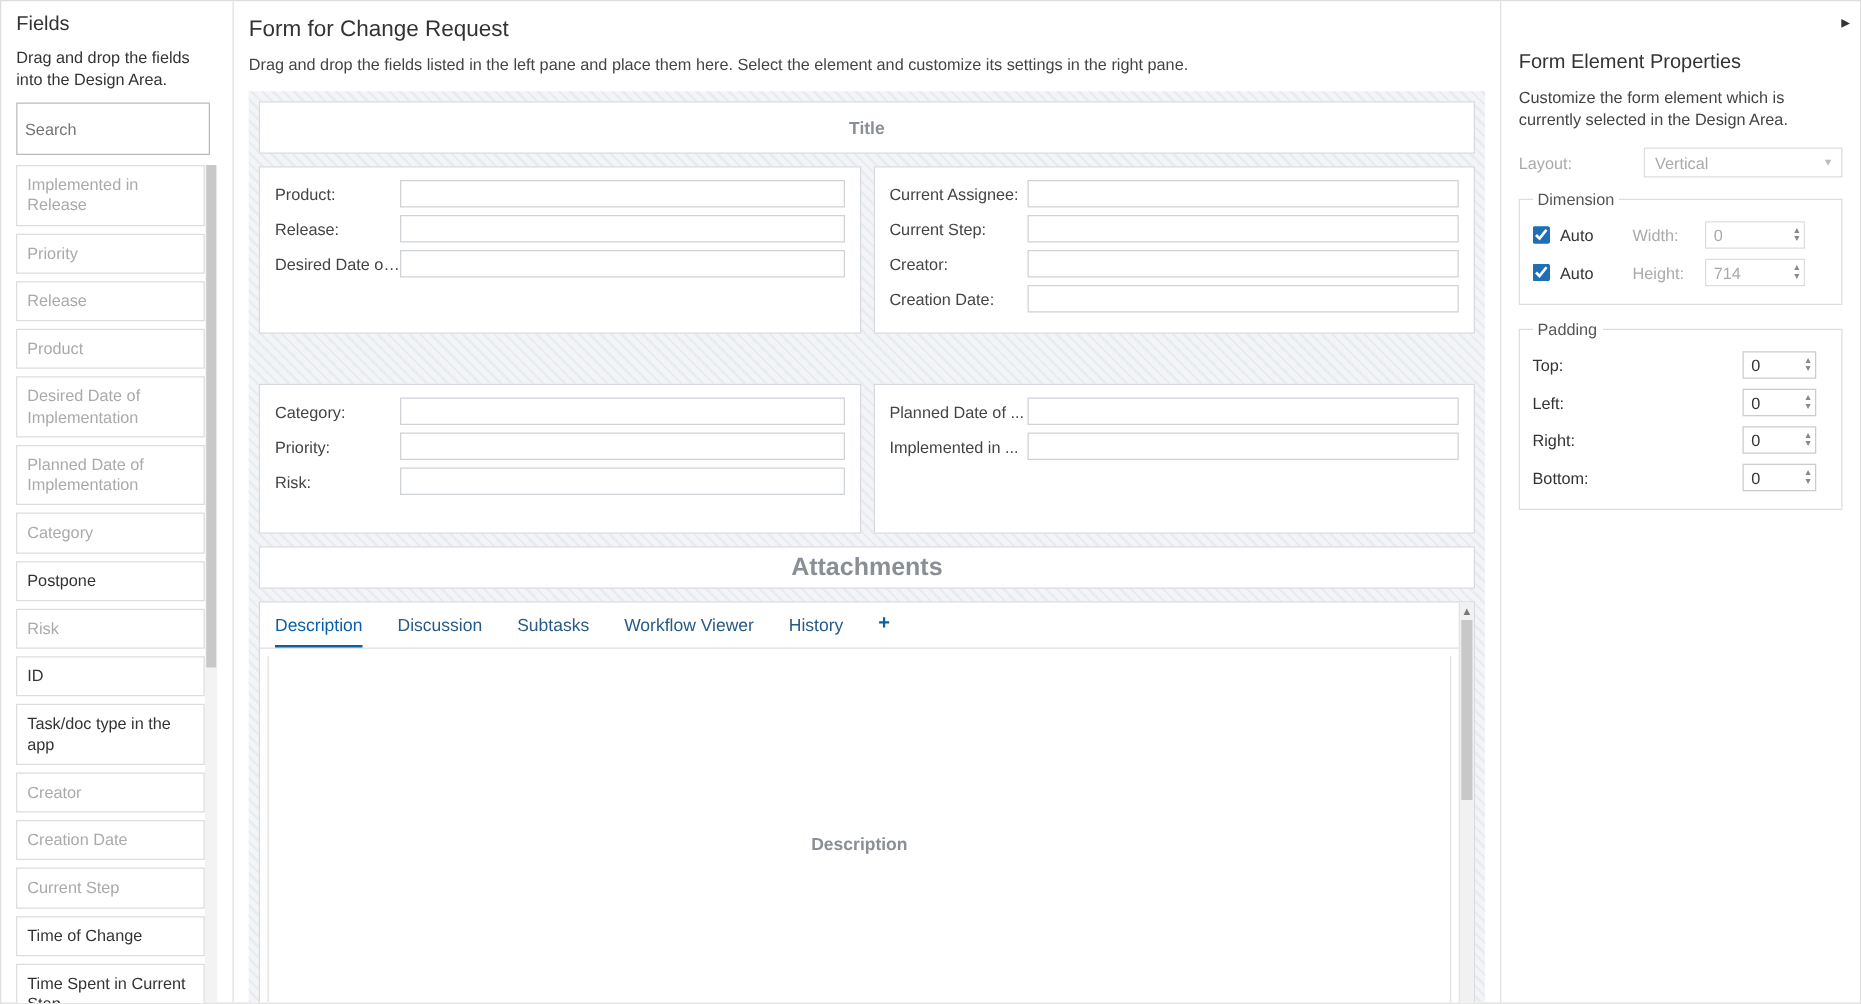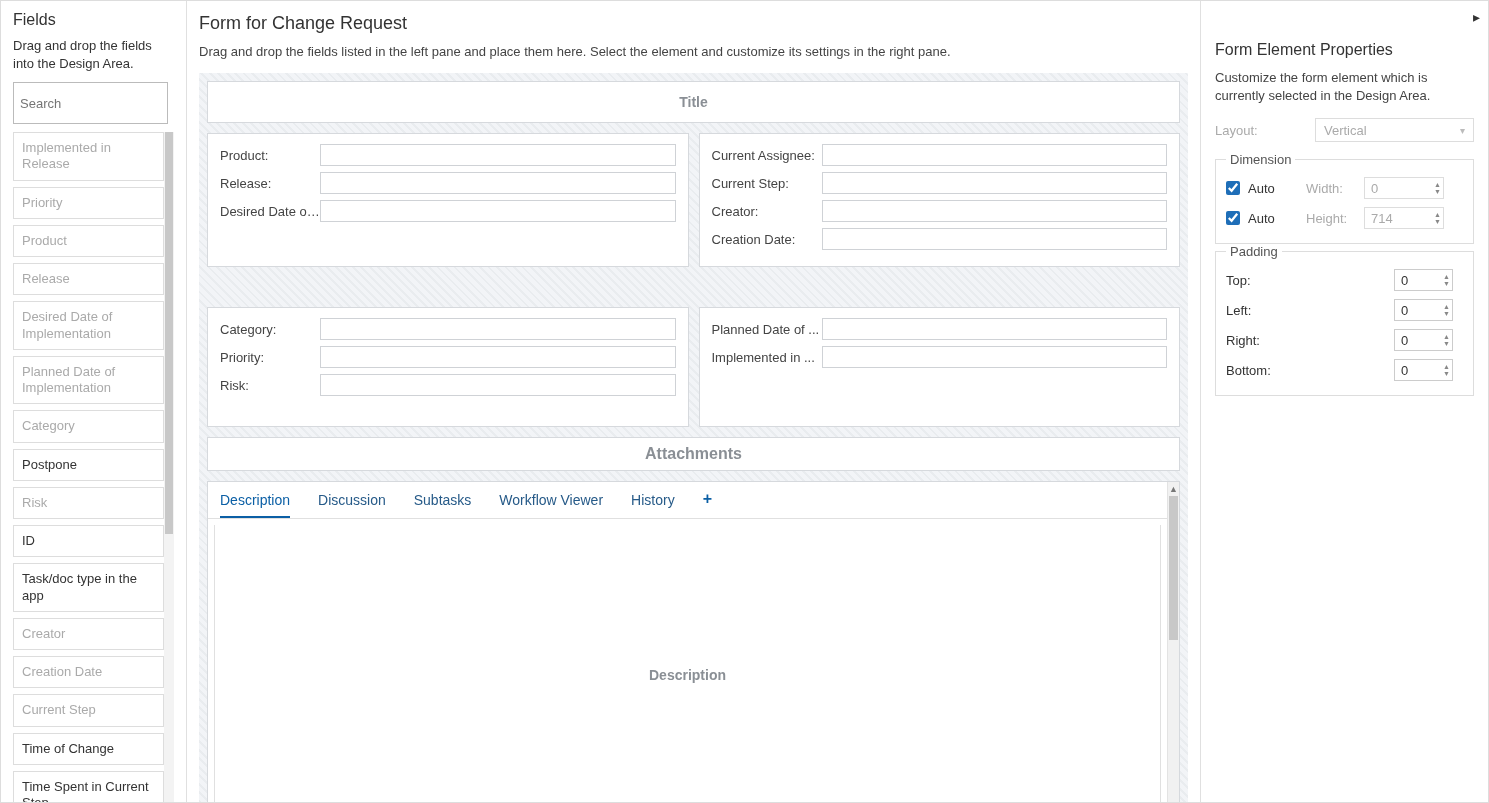--- a/index.html
+++ b/index.html
@@ -97,21 +97,21 @@
 .form-row label {
   width: 100px; font-size:13px; color:#444;
   white-space: nowrap; overflow:hidden; text-overflow:ellipsis;
   flex-shrink:0;
 }
 .form-row .fld {
   flex:1; height:22px; border:1px solid #cfd2d6; background:#fff;
 }
 .attachments-card {
   height:34px; display:flex; align-items:center; justify-content:center;
-  color:#8a8f95; font-weight:600; font-size:16px;
+  color:#8a8f95; font-weight:600; font-size:20px;
 }
 .tabs-card {
   background:#fff; border:1px solid #d6d9dd;
   display:flex; flex-direction:column;
   position:relative;
 }
 .tabs-wrap { display:flex; }
 .tabs {
   display:flex; gap:28px; padding: 10px 12px 0 12px;
   border-bottom: 1px solid #e0e0e0;
@@ -152,21 +152,21 @@
 .right-pane .hint { font-size:13px; color:#444; line-height:1.35; margin-bottom:14px; }
 .layout-row { display:flex; align-items:center; margin-bottom:10px; }
 .layout-row label { color:#aaa; font-size:13px; width:100px; }
 .select-disabled {
   flex:1; border:1px solid #ddd; height:24px; display:flex; align-items:center;
   padding:0 8px; color:#aaa; font-size:13px; background:#fff;
   justify-content:space-between;
 }
 .select-disabled .chev { font-size:10px; color:#bbb; }
 fieldset {
-  border:1px solid #ddd; padding:10px 20px 6px 10px; 
+  border:1px solid #ddd; padding:10px 20px 6px 10px; margin-bottom:12px;
 }
 fieldset legend { font-size:13px; color:#555; padding:0 4px; }
 .dim-row { display:flex; align-items:center; margin-bottom:8px; gap:8px; }
 .dim-row input[type=checkbox] { accent-color:#1e6eb8; width:14px; height:14px; }
 .dim-row .auto { color:#333; font-size:13px; width:50px; }
 .dim-row .lbl { color:#aaa; font-size:13px; width:50px; text-align:left; }
 .dim-row .num {
   width:80px; height:22px; border:1px solid #ddd; color:#aaa; font-size:13px;
   display:flex; align-items:center; padding:0 2px 0 6px; justify-content:space-between;
 }
@@ -184,22 +184,22 @@
 <div class="app">
 
   <aside class="left-pane">
     <h2>Fields</h2>
     <p class="hint">Drag and drop the fields into the Design Area.</p>
     <input class="search-input" placeholder="Search" style="">
     <div class="field-list-wrap">
       <div class="field-list" id="field-list">
           <div class="field-item used">Implemented in Release</div>
           <div class="field-item used">Priority</div>
+          <div class="field-item used">Release</div>
           <div class="field-item used">Product</div>
-          <div class="field-item used">Release</div>
           <div class="field-item used">Desired Date of Implementation</div>
           <div class="field-item used">Planned Date of Implementation</div>
           <div class="field-item used">Category</div>
           <div class="field-item">Postpone</div>
           <div class="field-item used">Risk</div>
           <div class="field-item">ID</div>
           <div class="field-item">Task/doc type in the app</div>
           <div class="field-item used">Creator</div>
           <div class="field-item used">Creation Date</div>
           <div class="field-item used">Current Step</div>

